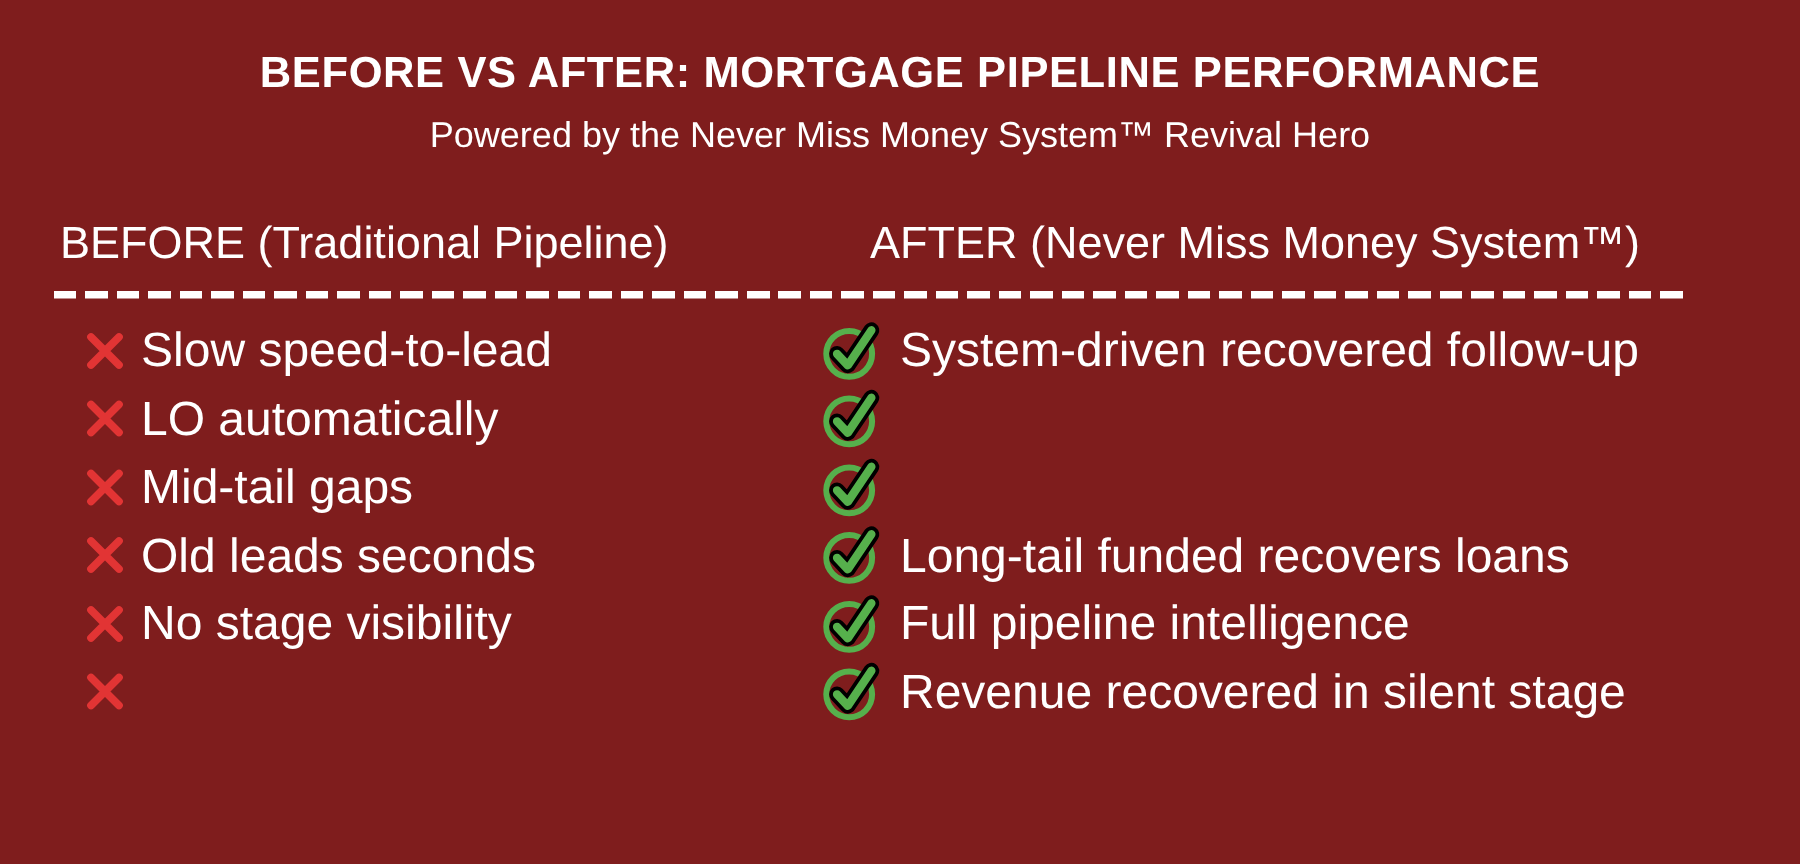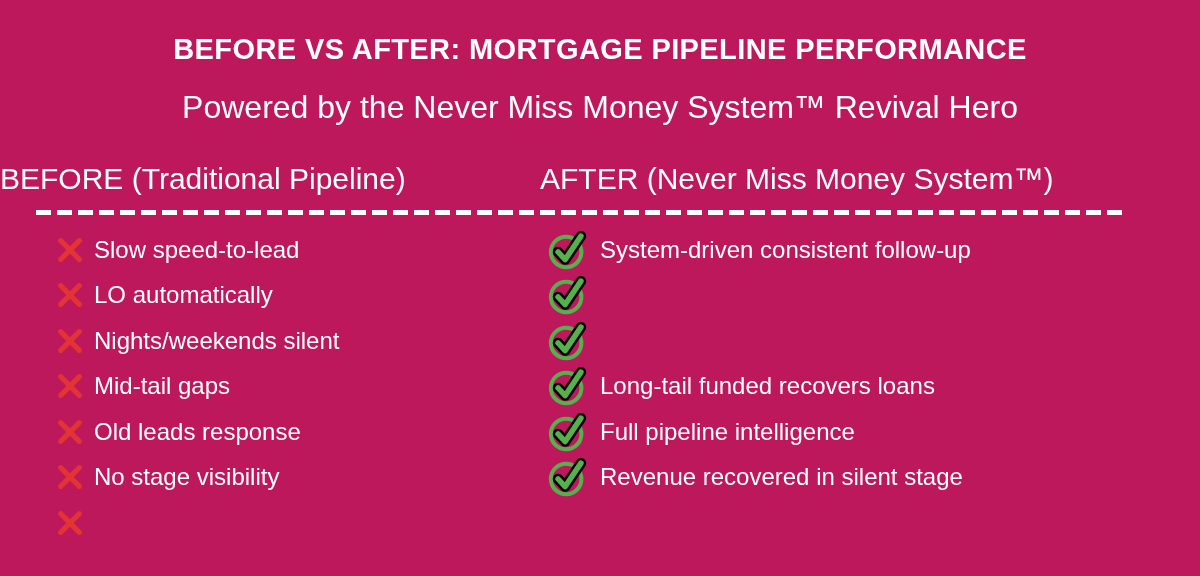--- a/index.html
+++ b/index.html
@@ -1,45 +1,46 @@
 <!DOCTYPE html>
 <html><head>
 <meta charset="utf-8">
 <style>
   html, body { margin: 0; padding: 0; background: #000; }
   .canvas {
     position: relative;
     width: 1200px;
     height: 576px;
-    background: #be185d;
+    background: #7f1d1d;
     overflow: hidden;
     font-family: "Liberation Sans", sans-serif;
     color: #ffffff;
     box-sizing: border-box;
     padding-top: 30px;
   }
   .title {
     text-align: center;
     font-size: 29px;
     font-weight: 600;
     letter-spacing: 0.4px;
     line-height: 38px;
     color: #ffffff;
   }
   .subtitle {
     text-align: center;
-    font-size: 32px;
+    font-size: 24px;
     font-weight: 400;
     line-height: 38px;
-    margin-top: 20px;
+    margin-top: 4px;
     color: #ffffff;
   }
   .headers {
     display: grid;
     grid-template-columns: 540px auto;
+    padding-left: 40px;
     margin-top: 36px;
     font-size: 30px;
     font-weight: 400;
     line-height: 34px;
   }
   .dashline {
     height: 5px;
     margin: 14px 72px 0 36px;
     background: repeating-linear-gradient(90deg, #ffffff 0 15px, transparent 15px 21px);
   }
@@ -51,21 +52,21 @@
   }
   ul.list {
     list-style: none;
     margin: 0;
     padding: 0;
   }
   ul.list li {
     display: flex;
     align-items: center;
     height: 45.5px;
-    font-size: 24px;
+    font-size: 32px;
     font-weight: 400;
     white-space: nowrap;
   }
   .icon-box {
     display: inline-flex;
     align-items: center;
     justify-content: center;
     flex: 0 0 auto;
   }
   .x-box { width: 28px; height: 28px; margin-right: 10px; }
@@ -105,37 +106,29 @@
             </svg>
           </span>
         <span class="item-text">LO automatically</span>
       </li>
       <li>
         <span class="icon-box x-box">
             <svg width="28" height="28" viewBox="0 0 30 30">
               <path d="M5 5 L25 25 M25 5 L5 25" stroke="#e23434" stroke-width="5.5" stroke-linecap="round" fill="none"></path>
             </svg>
           </span>
-        <span class="item-text">Nights/weekends silent</span>
-      </li>
-      <li>
-        <span class="icon-box x-box">
-            <svg width="28" height="28" viewBox="0 0 30 30">
-              <path d="M5 5 L25 25 M25 5 L5 25" stroke="#e23434" stroke-width="5.5" stroke-linecap="round" fill="none"></path>
-            </svg>
-          </span>
         <span class="item-text">Mid-tail gaps</span>
       </li>
       <li>
         <span class="icon-box x-box">
             <svg width="28" height="28" viewBox="0 0 30 30">
               <path d="M5 5 L25 25 M25 5 L5 25" stroke="#e23434" stroke-width="5.5" stroke-linecap="round" fill="none"></path>
             </svg>
           </span>
-        <span class="item-text">Old leads response</span>
+        <span class="item-text">Old leads seconds</span>
       </li>
       <li>
         <span class="icon-box x-box">
             <svg width="28" height="28" viewBox="0 0 30 30">
               <path d="M5 5 L25 25 M25 5 L5 25" stroke="#e23434" stroke-width="5.5" stroke-linecap="round" fill="none"></path>
             </svg>
           </span>
         <span class="item-text">No stage visibility</span>
       </li>
       <li>
@@ -149,21 +142,21 @@
 
     <ul class="list">
       <li>
         <span class="icon-box check-box">
             <svg width="42" height="42" viewBox="0 0 44 44">
               <circle cx="19" cy="24" r="16" stroke="#56b04c" stroke-width="4.2" fill="none"></circle>
               <path d="M10.5 24 L18 32 L34.5 7.5" stroke="#000000" stroke-width="11" stroke-linecap="round" stroke-linejoin="round" fill="none"></path>
               <path d="M10.5 24 L18 32 L34.5 7.5" stroke="#56b04c" stroke-width="5.8" stroke-linecap="round" stroke-linejoin="round" fill="none"></path>
             </svg>
           </span>
-        <span class="item-text">System-driven consistent follow-up</span>
+        <span class="item-text">System-driven recovered follow-up</span>
       </li>
       <li>
         <span class="icon-box check-box">
             <svg width="42" height="42" viewBox="0 0 44 44">
               <circle cx="19" cy="24" r="16" stroke="#56b04c" stroke-width="4.2" fill="none"></circle>
               <path d="M10.5 24 L18 32 L34.5 7.5" stroke="#000000" stroke-width="11" stroke-linecap="round" stroke-linejoin="round" fill="none"></path>
               <path d="M10.5 24 L18 32 L34.5 7.5" stroke="#56b04c" stroke-width="5.8" stroke-linecap="round" stroke-linejoin="round" fill="none"></path>
             </svg>
           </span>
       </li>

